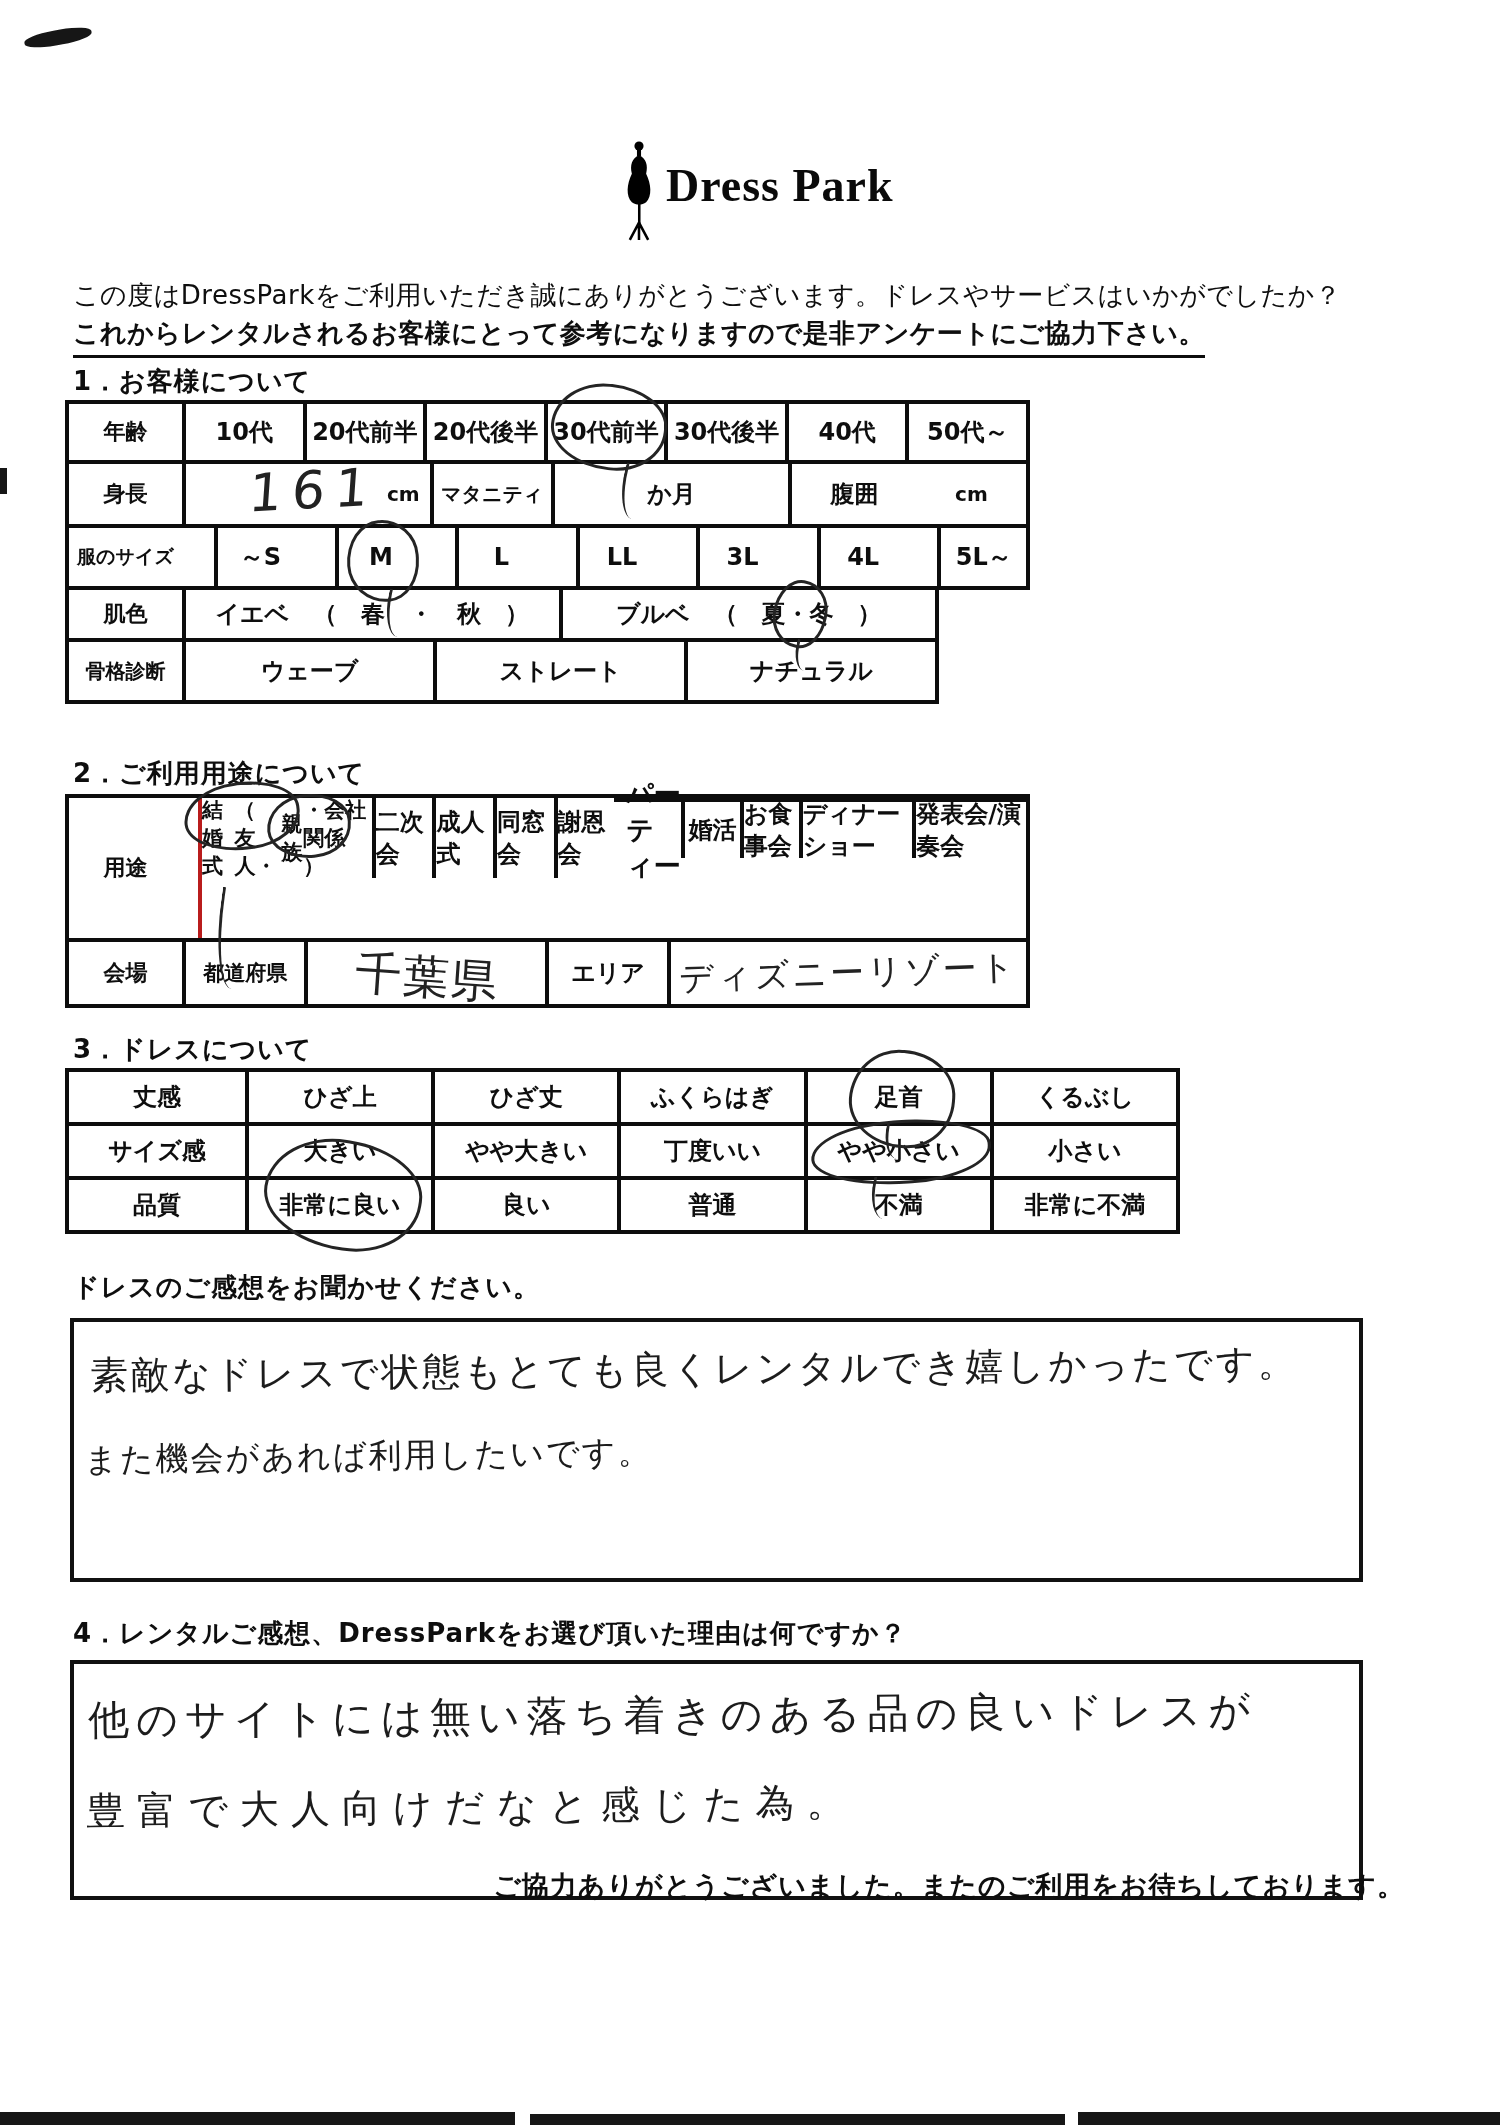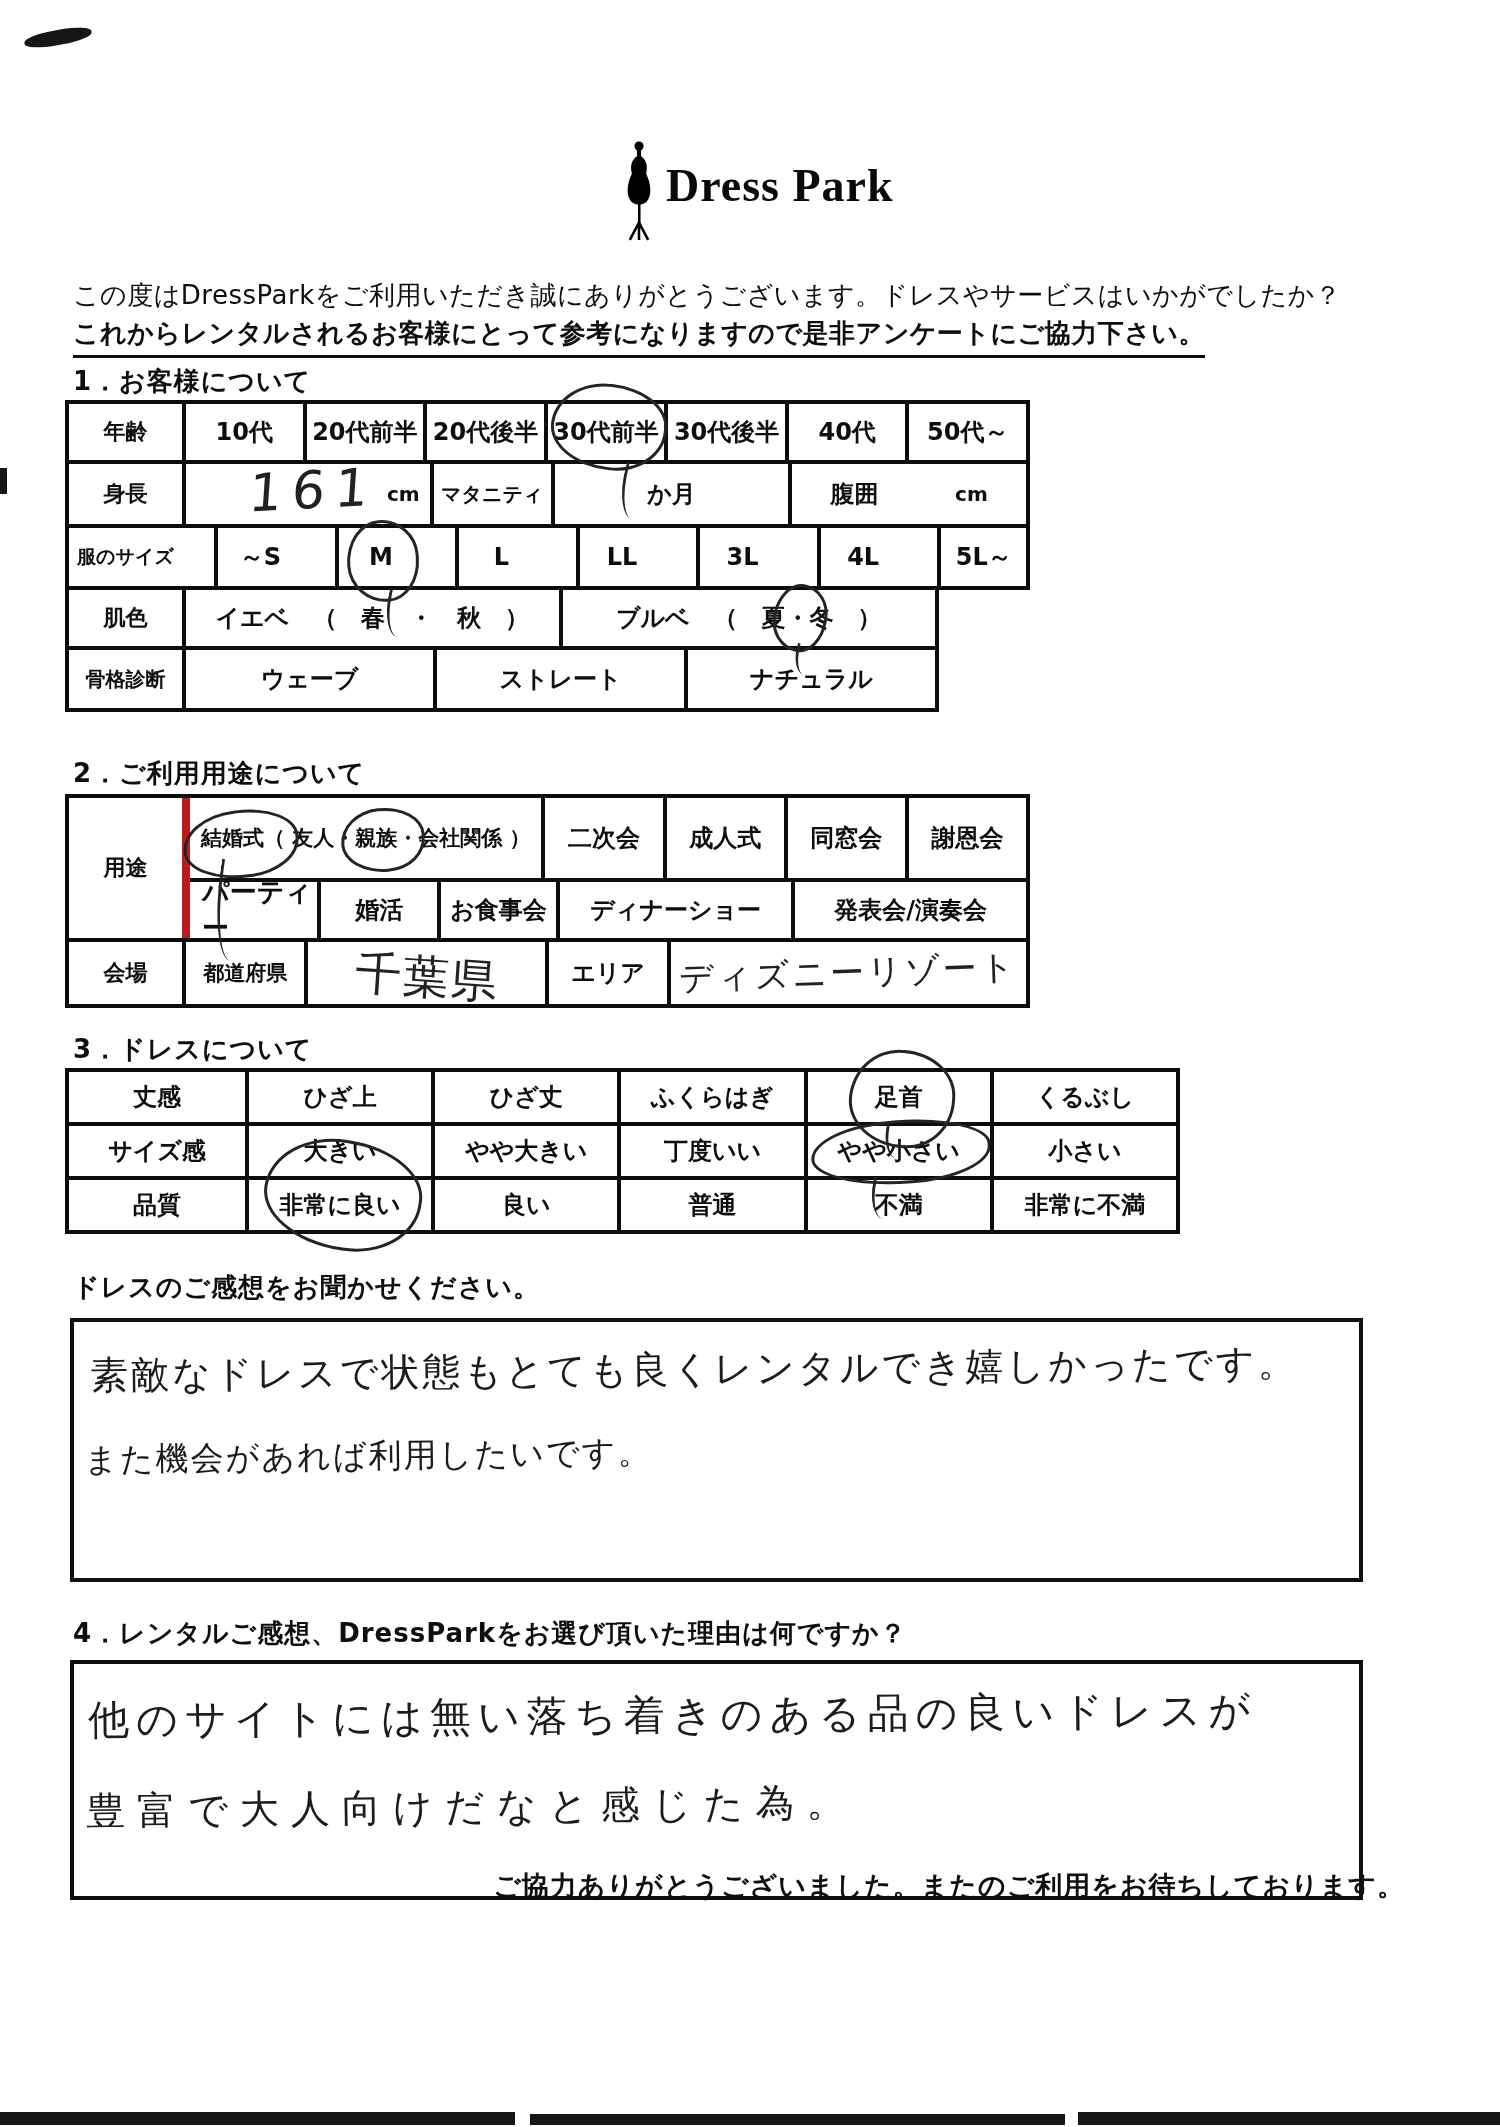--- a/index.html
+++ b/index.html
@@ -17,21 +17,21 @@
   
   .tbl{position:absolute;}
   .trow{display:flex;box-sizing:border-box;border:4px solid #0d0d0d;background:#fff;position:relative;}
   .trow + .trow{margin-top:-4px;}
   .cell{box-sizing:border-box;border-left:4px solid #0d0d0d;display:flex;align-items:center;
         justify-content:center;font-weight:bold;font-size:24px;position:relative;color:#0e0e0e;}
   .cell:first-child{border-left:none;}
   .lab{width:113px;flex:none;font-size:22px;}
   .lab3{width:176px;flex:none;font-size:24px;}
   .f1{flex:1;} .f2{flex:2;} .f3{flex:3;}
-  .colwrap{flex:1;display:flex;flex-direction:column;border-left:8px solid #b91c1c;box-sizing:border-box;}
+  .colwrap{flex:1;display:flex;border-left:4px solid #b91c1c;box-sizing:border-box;margin-left:16px;}
   .subrow{display:flex;box-sizing:border-box;}
   .subrow + .subrow{border-top:4px solid #0d0d0d;}
   .unit{font-size:20px;font-weight:bold;}
   
   .hand{font-family:"DejaVu Sans",sans-serif;color:#222;font-weight:normal;}
   .anno{position:absolute;border:3px solid #242424;
         border-radius:48% 52% 46% 54% / 54% 46% 52% 48%;pointer-events:none;z-index:6;}
   .tail{position:absolute;border-left:3px solid #242424;border-radius:0 0 0 90%;
         pointer-events:none;z-index:6;}
   .dotwrap{position:relative;display:inline-block;}
@@ -143,21 +143,21 @@
           <span>3L</span>
         </div>
       <div class="cell f1">
           <span>4L</span>
         </div>
       <div class="cell f1">
           <span>5L～</span>
         </div>
     </div>
 
-    <div class="trow" style="width:874px;height:64px;">
+    <div class="trow" style="width:874px;height:56px;">
       <div class="cell lab">
           <span>肌色</span>
         </div>
       <div class="cell f1">
           <span>イエベ　（　春　・　秋　）</span>
         </div>
       <div class="cell f1">
         <span>ブルベ　（　夏</span>
         <span class="dotwrap">
           <span>・</span>

